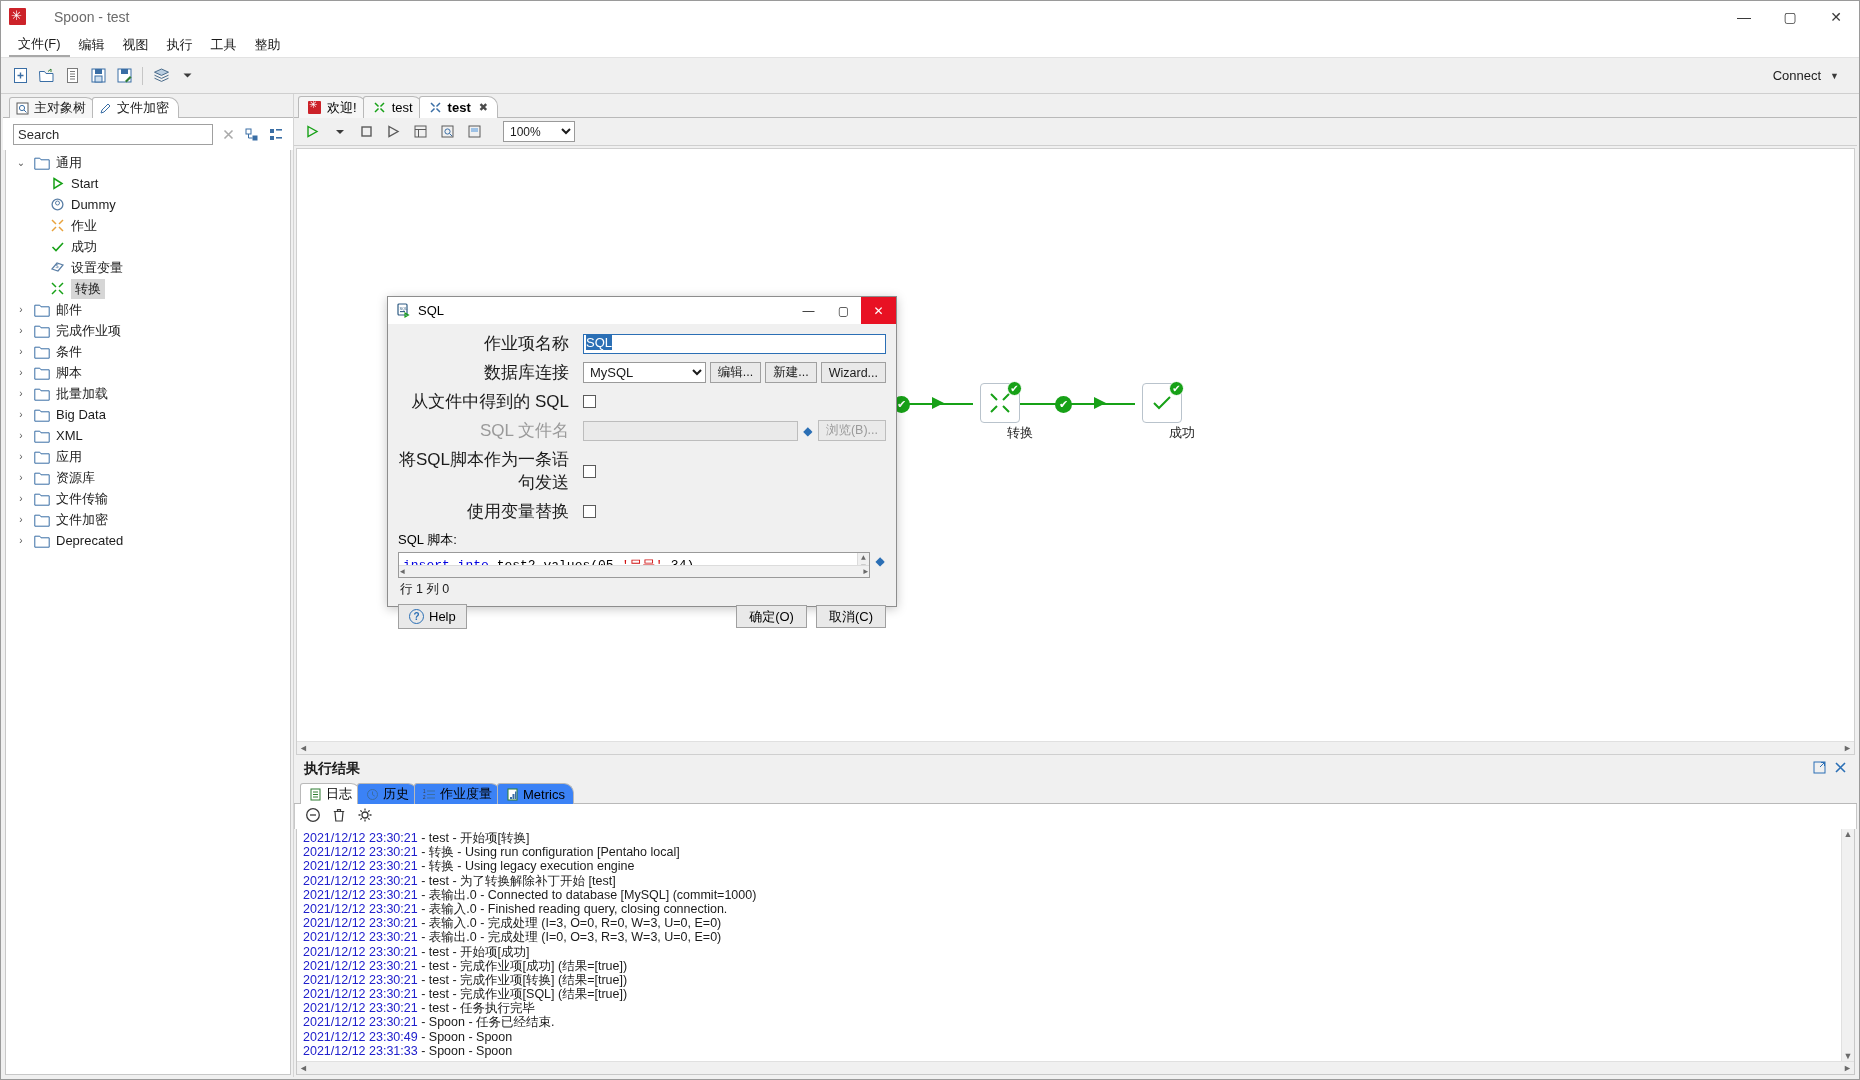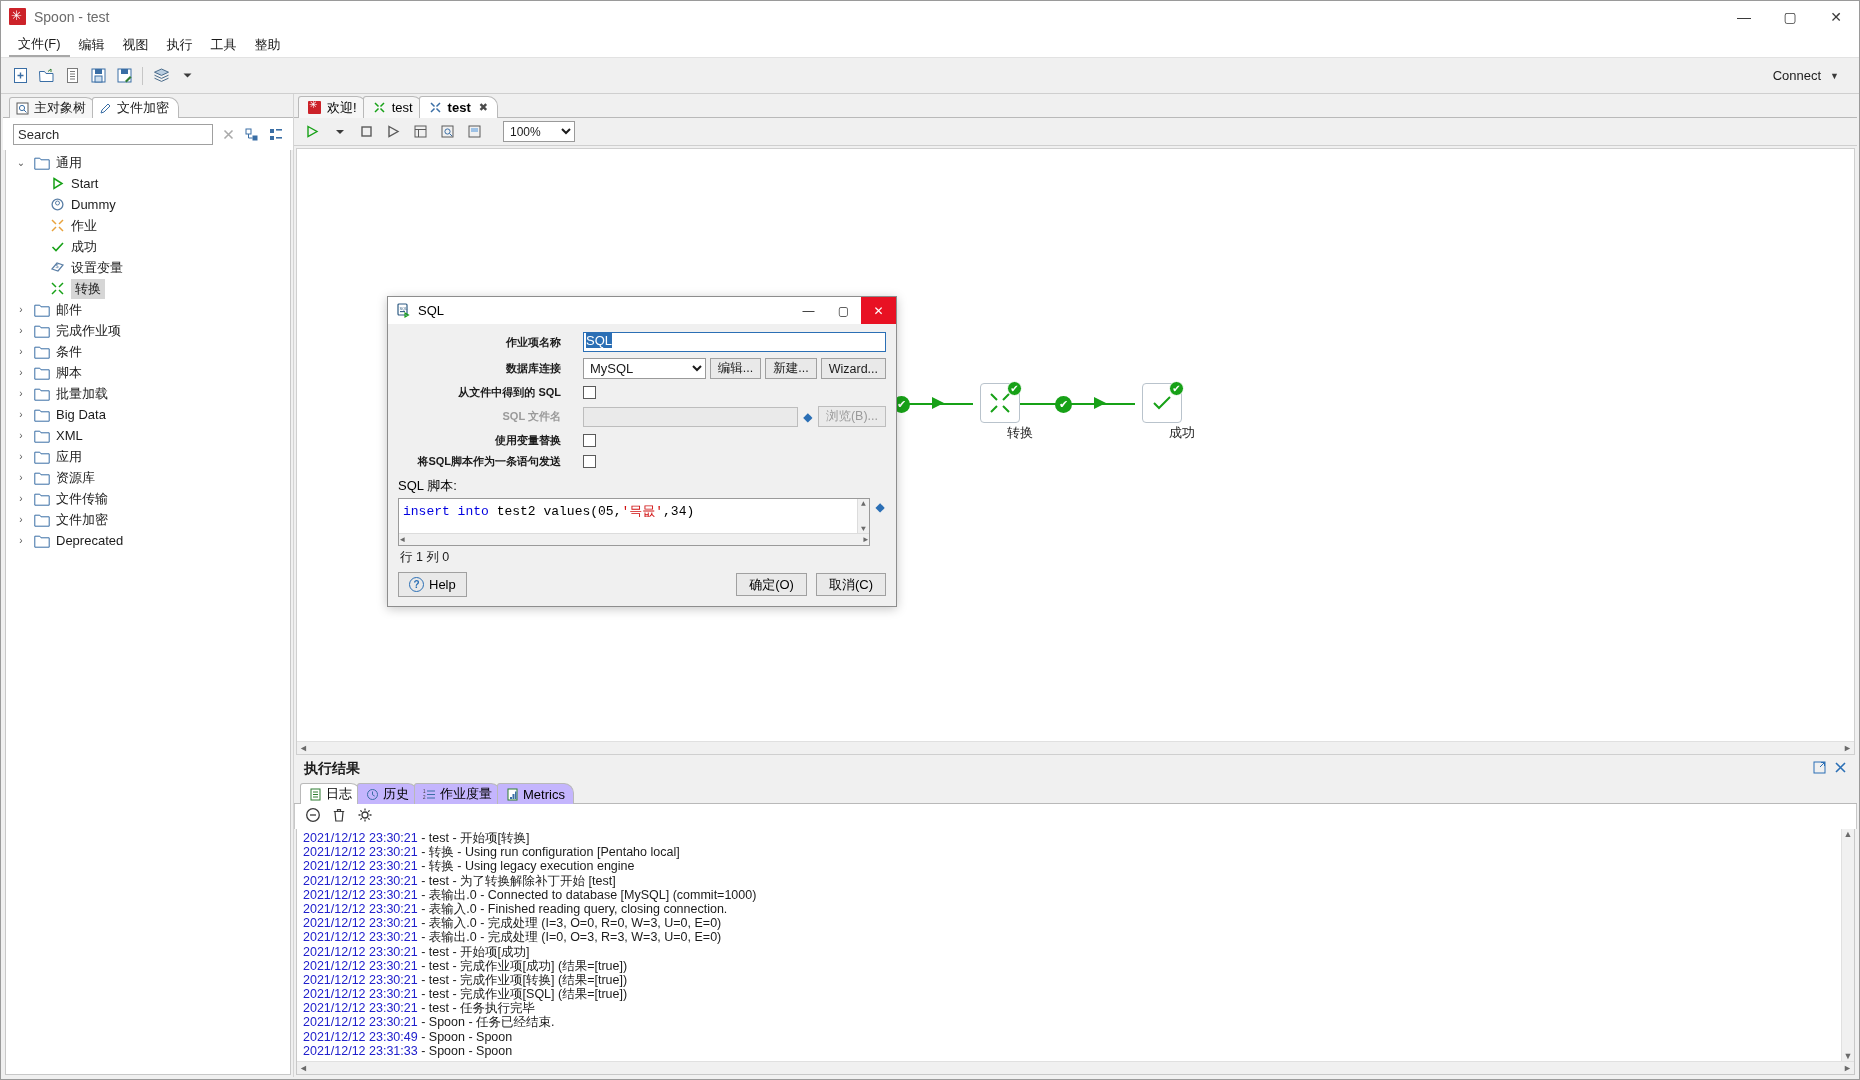--- a/index.html
+++ b/index.html
@@ -30,21 +30,21 @@
   }
   .app-logo {
     width: 17px; height: 17px; margin-right: 8px;
     background: #cc2229; position: relative; border-radius: 1px;
     flex: 0 0 auto;
   }
   .app-logo::before {
     content: "✳"; color: #fff; font-size: 13px;
     position: absolute; left: 2px; top: -1px; line-height: 17px;
   }
-  .title-text { color: #6b6b6b; font-size: 14px; }
+  .title-text { color: #6b6b6b; font-size: 14px; margin-left: 20px; }
   .win-buttons { margin-left: auto; display: flex; height: 32px; }
   .win-btn {
     width: 46px; height: 32px; display: flex; align-items: center; justify-content: center;
     color: #3a3a3a; font-size: 14px;
   }
 
   
   .menubar {
     height: 24px; min-height: 24px;
     background: #ffffff;
@@ -217,21 +217,21 @@
     height: 24px; display:flex; align-items:center;
     padding-left: 10px; font-weight: bold; font-size:14px; color:#1b1b1b;
   }
   .results-header .tools { margin-left:auto; display:flex; gap:8px; padding-right:10px; color:#2b6fb5; }
   .res-tabstrip {
     height: 23px; display:flex; align-items:flex-end; padding-left:6px; position:relative;
   }
   .res-tabstrip::after{content:"";position:absolute;left:0;right:0;bottom:0;height:1px;background:#b9b9b9;}
   .rtab {
     display:flex; align-items:center; gap:4px; height:21px; padding:0 8px;
-    font-size:13px; border:1px solid #b9b9b9; border-bottom:none; background:#c4b5fd;
+    font-size:13px; border:1px solid #b9b9b9; border-bottom:none; background:#3b82f6;
     border-radius:3px 10px 0 0; position:relative; z-index:2;
   }
   .rtab.active{ background:#ffffff; }
   .rtab + .rtab { margin-left:-4px; }
   .log-toolbar {
     height: 25px; display:flex; align-items:center; gap: 10px;
     background:#ffffff; padding-left: 10px;
     border-left:1px solid #c8c8c8; border-right:1px solid #c8c8c8;
   }
   .log-area {
@@ -262,21 +262,21 @@
   .dlg-title {
     height: 27px; display:flex; align-items:center; background:#ffffff;
     padding-left: 8px; gap: 7px; font-size: 13px;
   }
   .dlg-wbtns{ margin-left:auto; display:flex; height:27px; }
   .dlg-wbtn{ width:35px; height:27px; display:flex; align-items:center; justify-content:center;
              font-size:12px; color:#2b2b2b;}
   .dlg-wbtn.close{ background:#e81123; color:#ffffff; }
   .dlg-body{ flex:1; padding: 8px 10px 0 10px; display:flex; flex-direction:column; }
   .frow { display:flex; align-items:center; margin-bottom: 6px; }
-  .flabel { width: 185px; text-align:right; padding-right:22px; font-size:11px; color:#1b1b1b;font-weight:bold; }
+  .flabel { width: 185px; text-align:right; padding-right:14px; font-size:17px; color:#1b1b1b; }
   .ftext {
     flex:1; height: 20px; border:1px solid #2b6fb5; background:#ffffff;
     font-size:13px; padding:0 2px; color:#1b1b1b; outline:none;
   }
   .sel-highlight { background:#2b6fb5; color:#ffffff; }
   .fselect{
     flex:1; height: 21px; border:1px solid #9a9a9a; background:#ffffff;
     font-size:13px; color:#1b1b1b; padding:0 2px;
   }
   .fbtn {
@@ -839,27 +839,27 @@
       </div>
 
       <div class="frow">
         <div class="flabel fdisabled" style="background:transparent;border:none;">SQL 文件名</div>
         <div class="ftext fdisabled"></div>
         <span class="field-ico">◆</span>
         <button class="fbtn fdisabled">浏览(B)...</button>
       </div>
 
       <div class="frow">
-        <div class="flabel">使用变量替换</div>
+        <div class="flabel">将SQL脚本作为一条语句发送</div>
         <div class="fcheck"></div>
         <div style="flex:1"></div>
       </div>
 
       <div class="frow">
-        <div class="flabel">将SQL脚本作为一条语句发送</div>
+        <div class="flabel">使用变量替换</div>
         <div class="fcheck"></div>
         <div style="flex:1"></div>
       </div>
 
       <div class="sql-label">SQL 脚本:</div>
 
       <div style="display:flex; flex:1; min-height:0;">
         <div class="sql-box">
           <span class="sql-kw">insert into</span><span> test2 values(05,</span><span class="sql-str">'믁믒'</span><span>,34)</span>
           <div class="sqlbox-vscroll">

